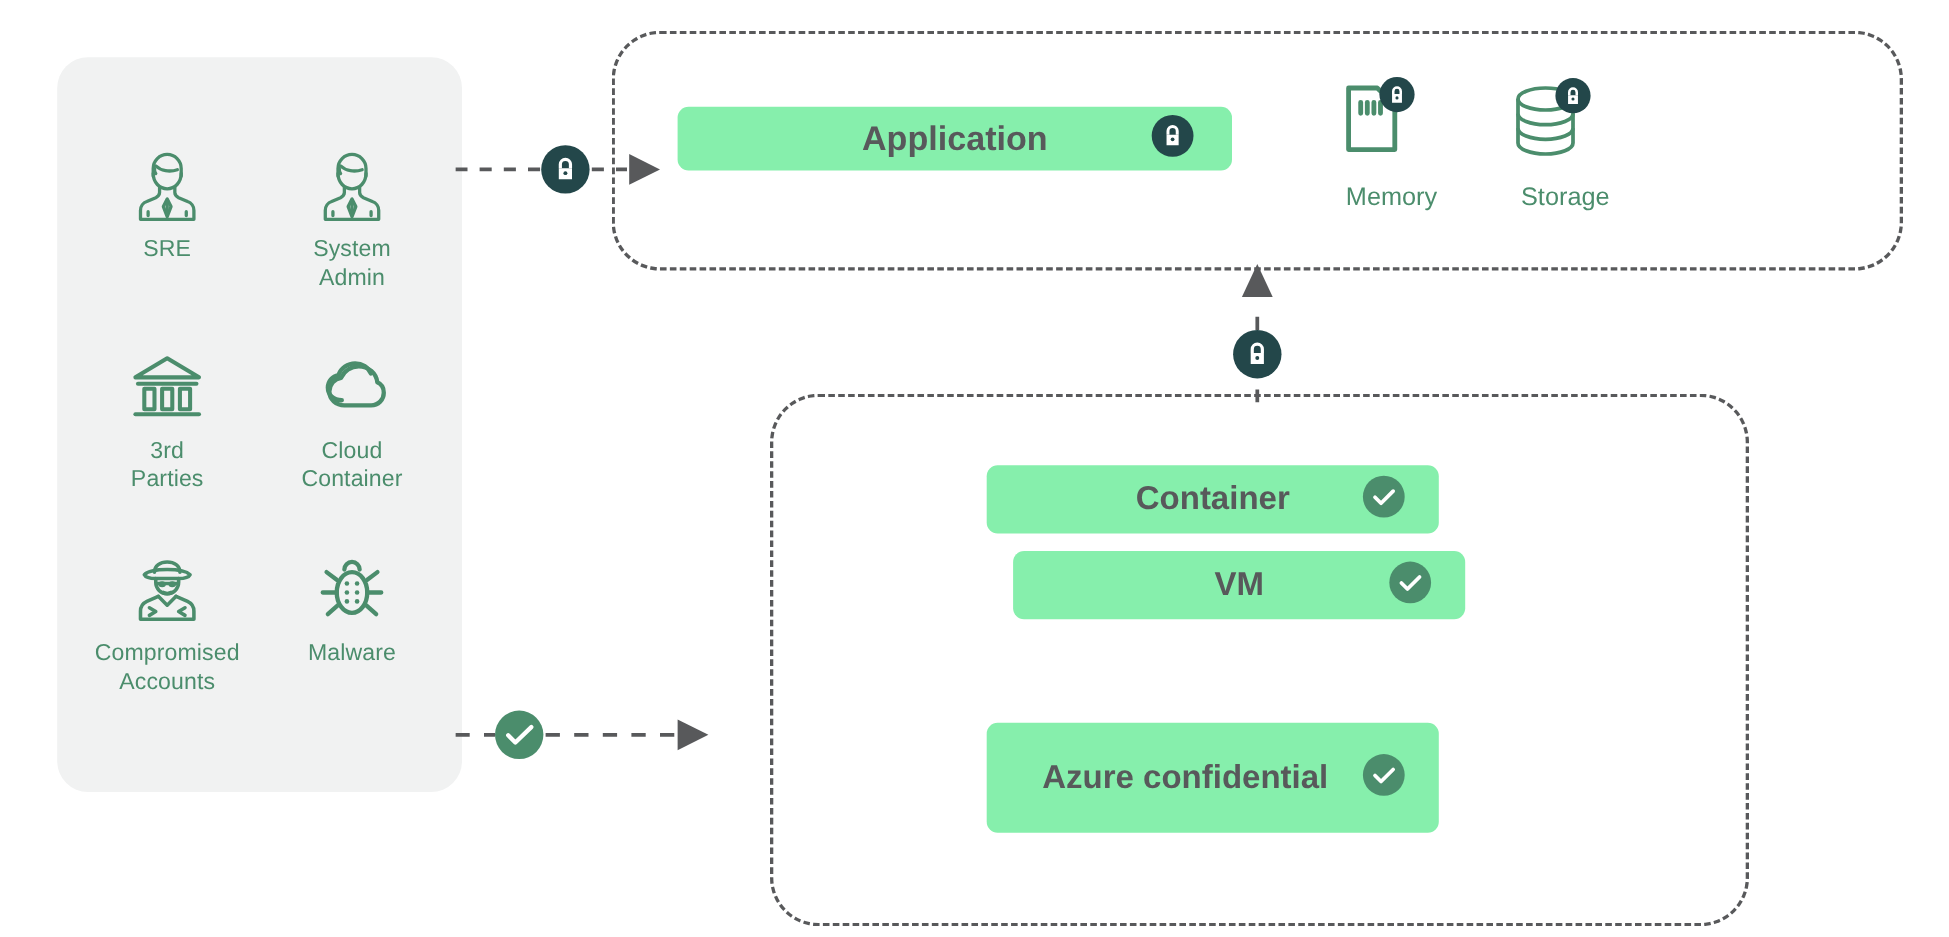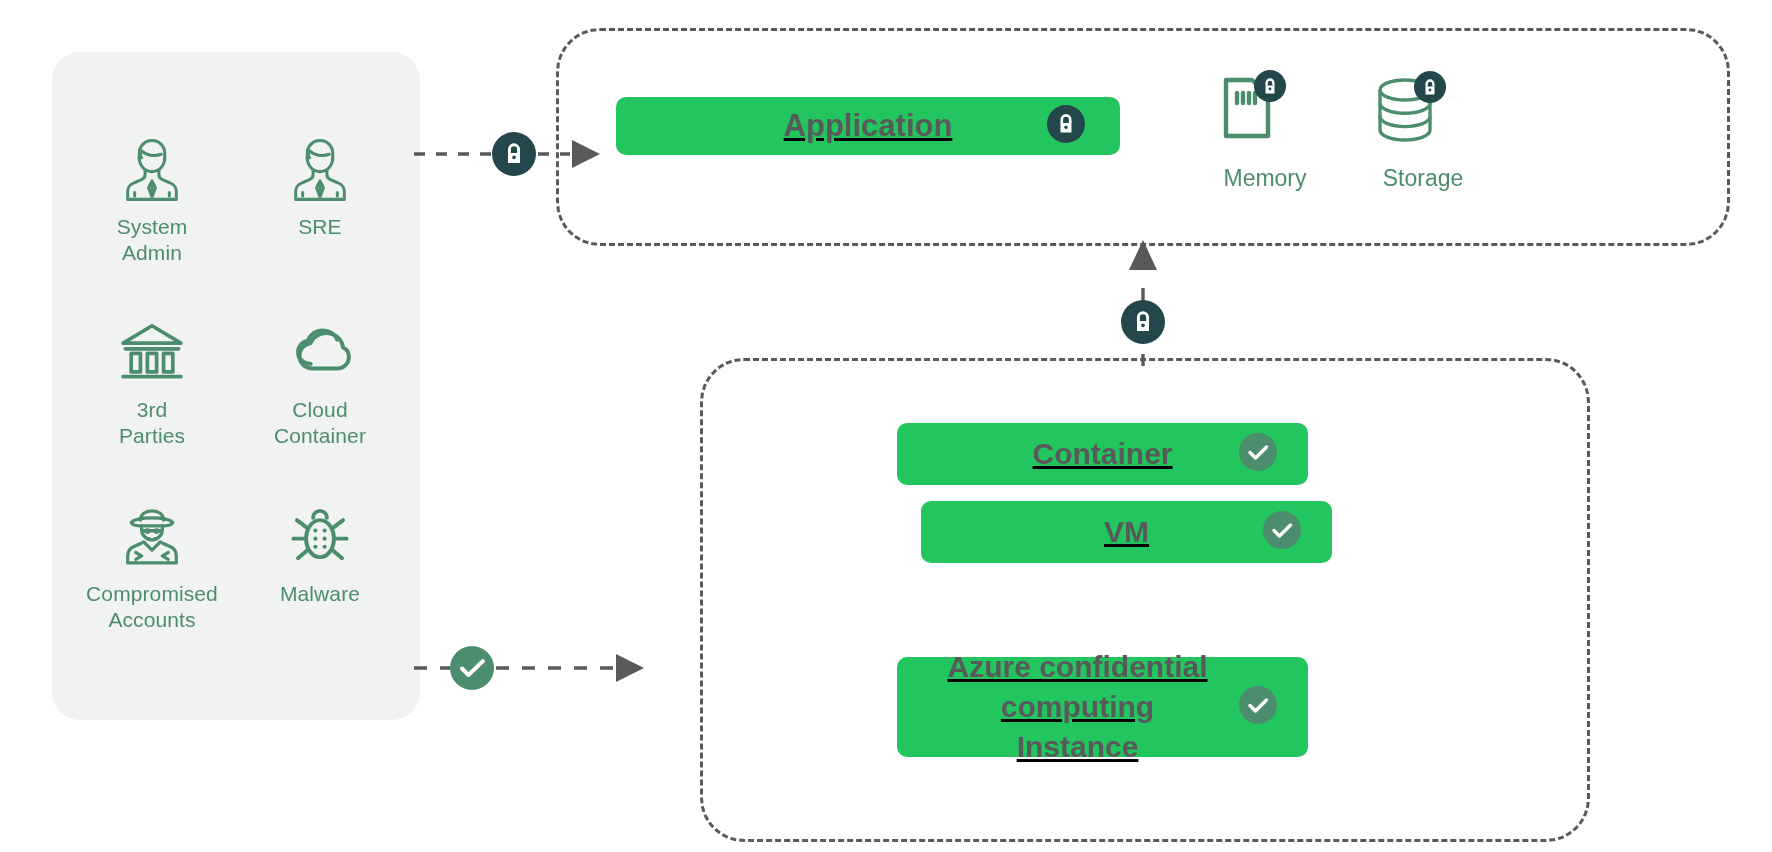--- a/index.html
+++ b/index.html
@@ -78,26 +78,25 @@
     left: 700px;
     top: 358px;
     width: 890px;
     height: 484px;
     border-radius: 44px;
   }
 
   
   .pill {
     position: absolute;
-    background: #22c55e;
+    background: #86efac;
     border-radius: 10px;
     display: flex;
     align-items: center;
     justify-content: center;
-    text-decoration: underline;
   }
   .pill .pill-text {
     color: #58595b;
     font-weight: bold;
     font-size: 30px;
     line-height: 36px;
     text-align: center;
   }
   .pill .badge {
     position: absolute;
@@ -166,39 +165,39 @@
             <path d="M21 26v-6a11 11 0 0 1 22 0v6"></path>
             <path d="M21 24c0 7 5 12 11 12s11-5 11-12"></path>
             <path d="M23 18c4 4 11 5 17 3"></path>
             <path d="M22 20c0 3 1 4 1 4"></path>
             <path d="M26 35v4c0 2-1 3-3 4l-7 3c-3 1-5 4-5 7v7h42v-7c0-3-2-6-5-7l-7-3c-2-1-3-2-3-4v-4"></path>
             <path d="M32 44l-3 6 3 8 3-8-3-6z"></path>
             <path d="M17 57v-3M47 57v-3"></path>
             <path d="M32 46v10"></path>
           </svg>
         </span>
-        <span class="lbl">
-          <span>System</span><br><span>Admin</span>
-        </span>
+        <span class="lbl"><span>SRE</span></span>
       </div>
 
       <div class="actor">
         <span class="ico">
           <svg class="risvg" width="74" height="74" viewBox="0 0 64 64" fill="none" stroke="#4b8d6c" stroke-width="2.6" stroke-linecap="round" stroke-linejoin="round">
             <path d="M21 26v-6a11 11 0 0 1 22 0v6"></path>
             <path d="M21 24c0 7 5 12 11 12s11-5 11-12"></path>
             <path d="M23 18c4 4 11 5 17 3"></path>
             <path d="M22 20c0 3 1 4 1 4"></path>
             <path d="M26 35v4c0 2-1 3-3 4l-7 3c-3 1-5 4-5 7v7h42v-7c0-3-2-6-5-7l-7-3c-2-1-3-2-3-4v-4"></path>
             <path d="M32 44l-3 6 3 8 3-8-3-6z"></path>
             <path d="M17 57v-3M47 57v-3"></path>
             <path d="M32 46v10"></path>
           </svg>
         </span>
-        <span class="lbl"><span>SRE</span></span>
+        <span class="lbl">
+          <span>System</span><br><span>Admin</span>
+        </span>
       </div>
 
       <div class="actor">
         <span class="ico">
           <svg class="risvg" width="74" height="74" viewBox="0 0 64 64" fill="none" stroke="#4b8d6c" stroke-width="3.2" stroke-linecap="round" stroke-linejoin="round">
             <path d="M32 11L7 26h50L32 11z"></path>
             <path d="M9 31h46"></path>
             <rect x="14" y="35" width="8" height="16"></rect>
             <rect x="28" y="35" width="8" height="16"></rect>
             <rect x="42" y="35" width="8" height="16"></rect>
@@ -330,21 +329,21 @@
       <svg width="40" height="40" viewBox="0 0 40 40">
         <circle cx="20" cy="20" r="19" class="check-badge-circle"></circle>
         <path d="M12 20.5l5.5 5.5L28.5 15" fill="none" stroke="#ffffff" stroke-width="3.4" stroke-linecap="round" stroke-linejoin="round"></path>
       </svg>
     </span>
   </div>
 
 
   <div class="pill stack-pill" id="pill-acc">
     <span class="pill-text">
-      <span>Azure confidential</span><br><span>computing Instance</span>
+      <span>Azure confidential</span><br>
     </span>
     <span class="badge">
       <svg width="40" height="40" viewBox="0 0 40 40">
         <circle cx="20" cy="20" r="19" class="check-badge-circle"></circle>
         <path d="M12 20.5l5.5 5.5L28.5 15" fill="none" stroke="#ffffff" stroke-width="3.4" stroke-linecap="round" stroke-linejoin="round"></path>
       </svg>
     </span>
   </div>
 
   <div class="connector" id="conn-top">

